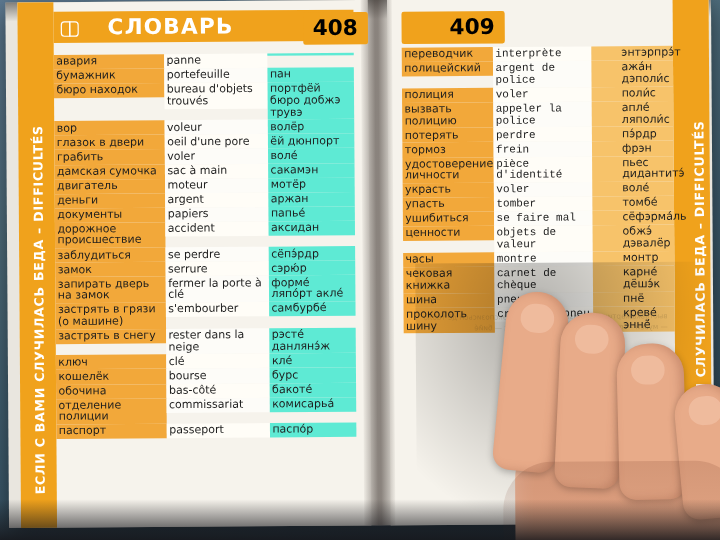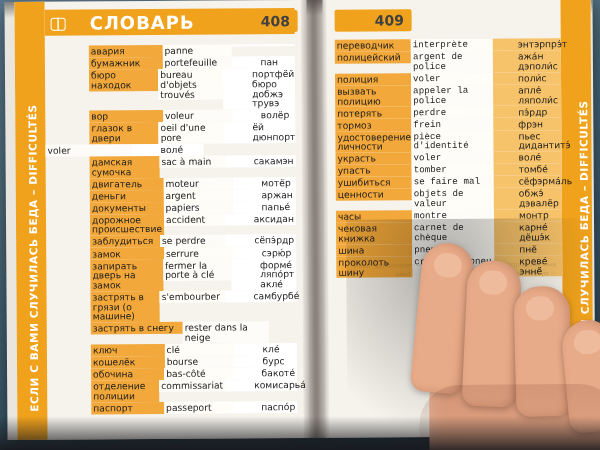--- a/index.html
+++ b/index.html
@@ -74,41 +74,41 @@
   }
   .book-glyph:before,.book-glyph:after{
     content:"";position:absolute;top:0;width:6px;height:11px;
     border:1.4px solid #fff;border-radius:0 3px 3px 0;
   }
   .book-glyph:before{left:0;border-radius:3px 0 0 3px;}
   .book-glyph:after{right:0;}
 
   .pgnum{
     position:absolute;top:10px;
-    background:#f0a21c;color:#404040;font-weight:bold;font-size:14px;
+    background:#f0a21c;color:#000000;font-weight:bold;font-size:18px;
     padding:3px 8px;border-radius:2px;
   }
   .pgnum.left{left:248px;}
   .pgnum.right{left:330px;padding-left:40px;}
 
   
   .cols{
     position:absolute;font-size:9.2px;line-height:1.05;color:#1d1d1d;
   }
   .cols.left{left:40px;top:44px;width:250px;}
   .cols.right{left:330px;top:40px;width:226px;}
   .row{
     display:flex;align-items:flex-start;
   }
   .c1,.c2,.c3{
     padding:1.2px 2px;box-sizing:border-box;
   }
-  .cols.left .c1{width:92px;background:#f2a83a;margin-left:44px;}
+  .cols.left .c1{width:92px;background:#f2a83a;}
   .cols.left .c2{width:86px;background:#fdfcf8;}
-  .cols.left .c3{width:72px;background:#ffffff;padding-left:29px;}
+  .cols.left .c3{width:72px;background:#5eead4;}
   .cols.right .c1{width:76px;background:#f2a83a;}
   .cols.right .c2{width:82px;background:#fdfcf8;font-family:Liberation Mono, monospace;}
   .cols.right .c3{width:68px;background:#f7c36a;padding-left:25px;}
   .row:nth-child(odd) .c2{background:#fffdf7;}
 
   
   .ghost{
     position:absolute;left:344px;top:262px;width:206px;height:110px;
     opacity:.20;color:#5a4a2a;font-size:6px;line-height:1.45;
     transform:scaleX(-1);
@@ -197,20 +197,21 @@
           <div class="c1">вор</div>
           <div class="c2">voleur</div>
           <div class="c3">волёр</div>
         </div>
         <div class="row">
           <div class="c1">глазок в двери</div>
           <div class="c2">oeil d'une pore</div>
           <div class="c3">ёй дюнпорт</div>
         </div>
         <div class="row">
+          <div class="c1">грабить</div>
           <div class="c2">voler</div>
           <div class="c3">волé</div>
         </div>
         <div class="row">
           <div class="c1">дамская сумочка</div>
           <div class="c2">sac à main</div>
           <div class="c3">сакамэн</div>
         </div>
         <div class="row">
           <div class="c1">двигатель</div>
@@ -248,20 +249,21 @@
           <div class="c3">формé ляпóрт аклé</div>
         </div>
         <div class="row">
           <div class="c1">застрять в грязи (о машине)</div>
           <div class="c2">s'embourber</div>
           <div class="c3">самбурбé</div>
         </div>
         <div class="row">
           <div class="c1">застрять в снегу</div>
           <div class="c2">rester dans la neige</div>
+          <div class="c3">рэстé данлянэ́ж</div>
         </div>
         <div class="row">
           <div class="c1">ключ</div>
           <div class="c2">clé</div>
           <div class="c3">клé</div>
         </div>
         <div class="row">
           <div class="c1">кошелёк</div>
           <div class="c2">bourse</div>
           <div class="c3">бурс</div>

